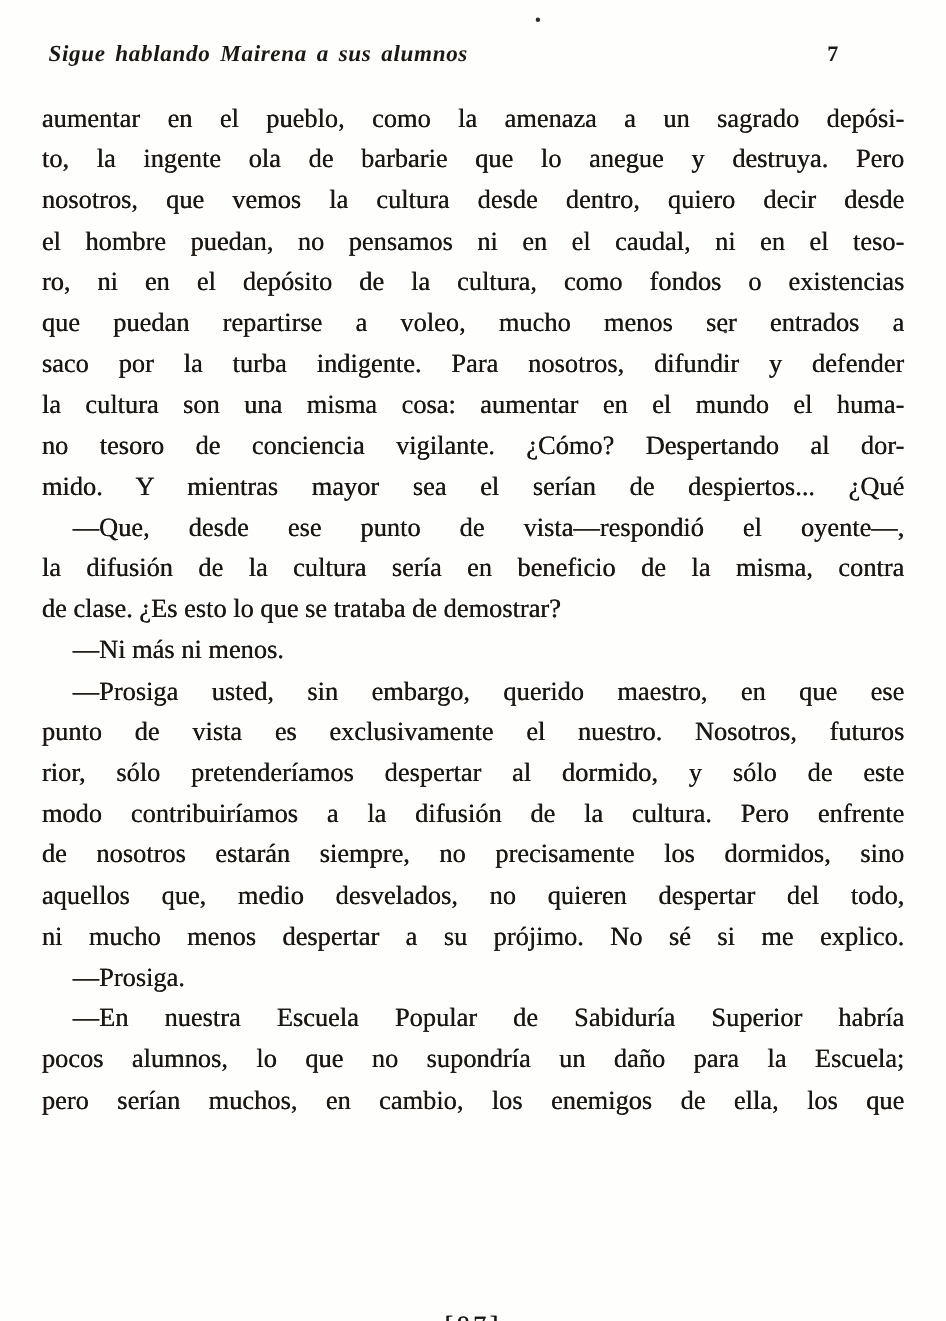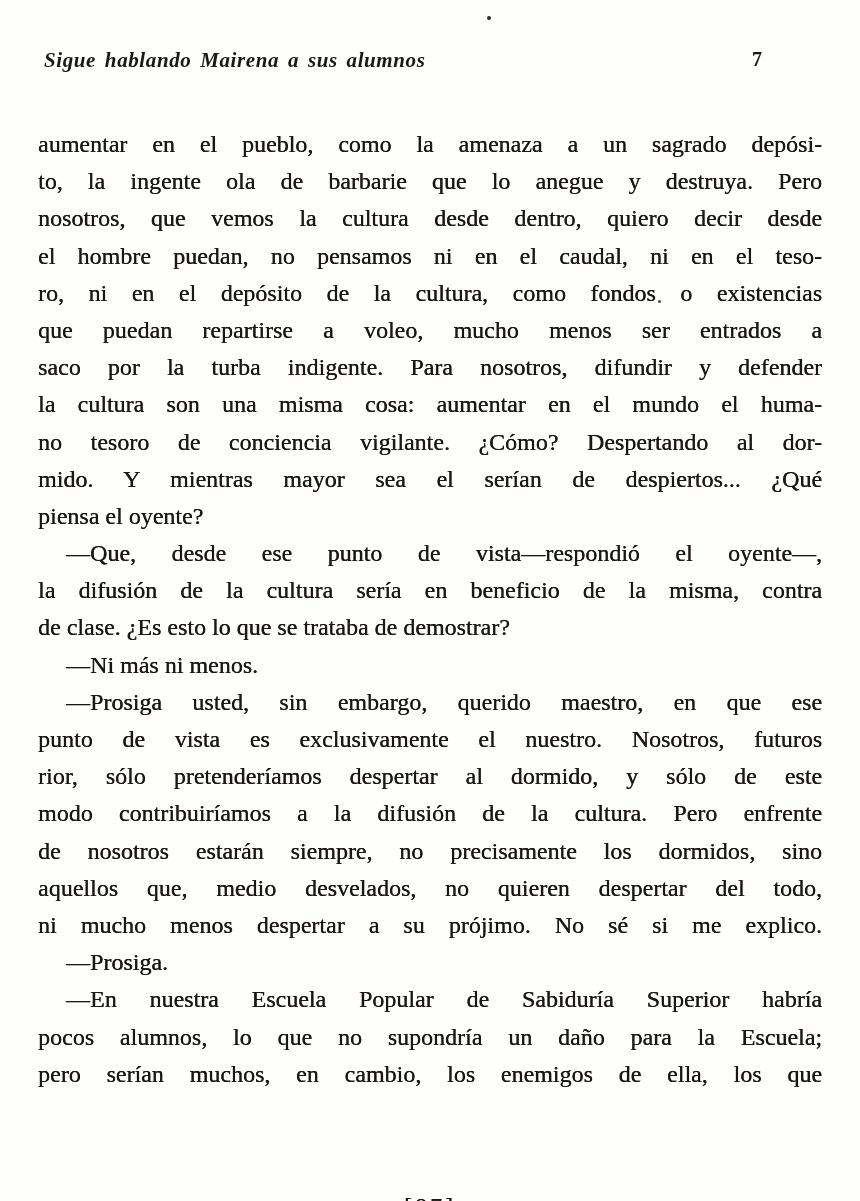--- a/index.html
+++ b/index.html
@@ -8,45 +8,44 @@
     position: relative;
     width: 860px;
     height: 1201px;
     background: #fefefd;
     color: #1b1713;
     font-family: "Liberation Serif", "DejaVu Serif", serif;
     overflow: hidden;
   }
   .running-header {
     position: absolute;
-    top: 48px;
+    top: 36px;
     left: 44px;
     right: 38px;
     display: flex;
     justify-content: space-between;
-    align-items: flex-start;
+    align-items: flex-end;
   }
   .running-title {
     font-style: italic;
     font-size: 21px;
     letter-spacing: 0.6px;
     word-spacing: 3px;
     font-weight: bold;
   }
   .page-number {
     font-size: 20px;
     font-weight: bold;
     padding-right: 60px;
   }
   .page-body {
     position: absolute;
     top: 90px;
     left: 38px;
     width: 784px;
-    margin-top: 36px;
   }
   .line {
     height: 37.2px;
     line-height: 37.2px;
     font-size: 24px;
     text-align: left;
     text-shadow: 0.3px 0 0 currentColor; 
     overflow: hidden;
   }
   .line.just {
@@ -92,21 +91,20 @@
         <div class="line just">aumentar en el pueblo, como la amenaza a un sagrado depósi-</div>
         <div class="line just">to, la ingente ola de barbarie que lo anegue y destruya. Pero</div>
         <div class="line just">nosotros, que vemos la cultura desde dentro, quiero decir desde</div>
         <div class="line just">el hombre puedan, no pensamos ni en el caudal, ni en el teso-</div>
         <div class="line just">ro, ni en el depósito de la cultura, como fondos o existencias</div>
         <div class="line just">que puedan repartirse a voleo, mucho menos ser entrados a</div>
         <div class="line just">saco por la turba indigente. Para nosotros, difundir y defender</div>
         <div class="line just">la cultura son una misma cosa: aumentar en el mundo el huma-</div>
         <div class="line just">no tesoro de conciencia vigilante. ¿Cómo? Despertando al dor-</div>
         <div class="line just">mido. Y mientras mayor sea el serían de despiertos... ¿Qué</div>
-        <div class="line">piensa el oyente?</div>
       </div>
       <div class="paragraph">
         <div class="line just indent">—Que, desde ese punto de vista—respondió el oyente—,</div>
         <div class="line just">la difusión de la cultura sería en beneficio de la misma, contra</div>
         <div class="line">de clase. ¿Es esto lo que se trataba de demostrar?</div>
       </div>
       <div class="paragraph">
         <div class="line indent">—Ni más ni menos.</div>
       </div>
       <div class="paragraph">

